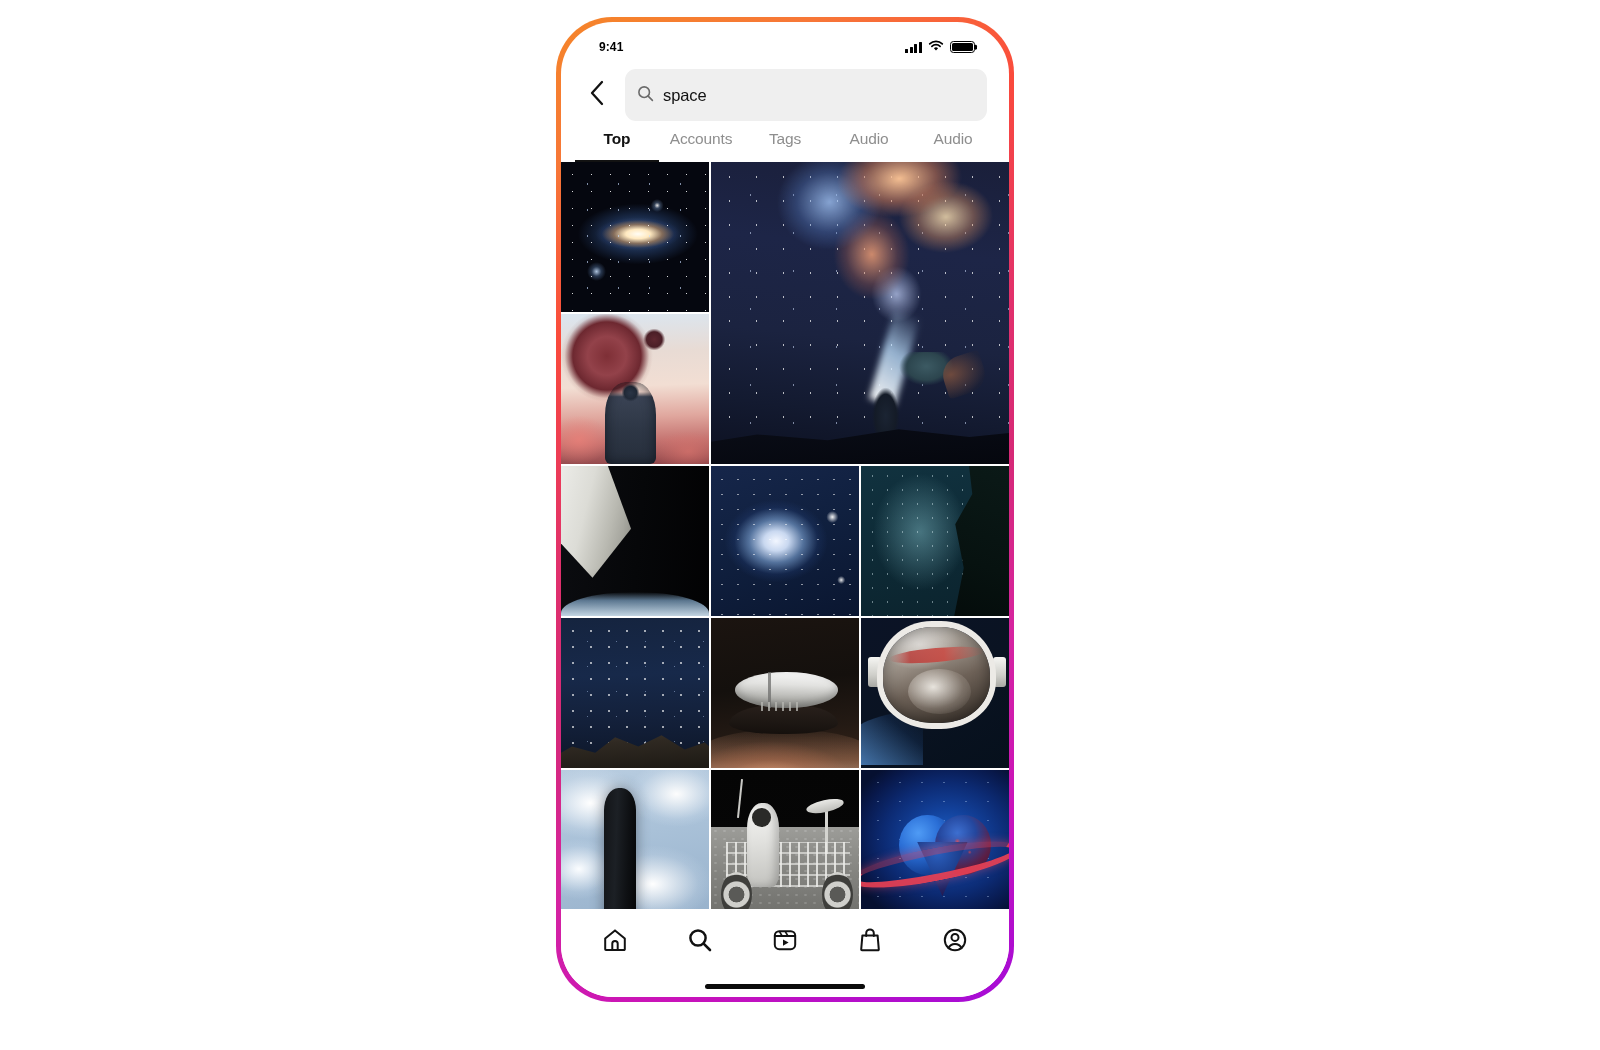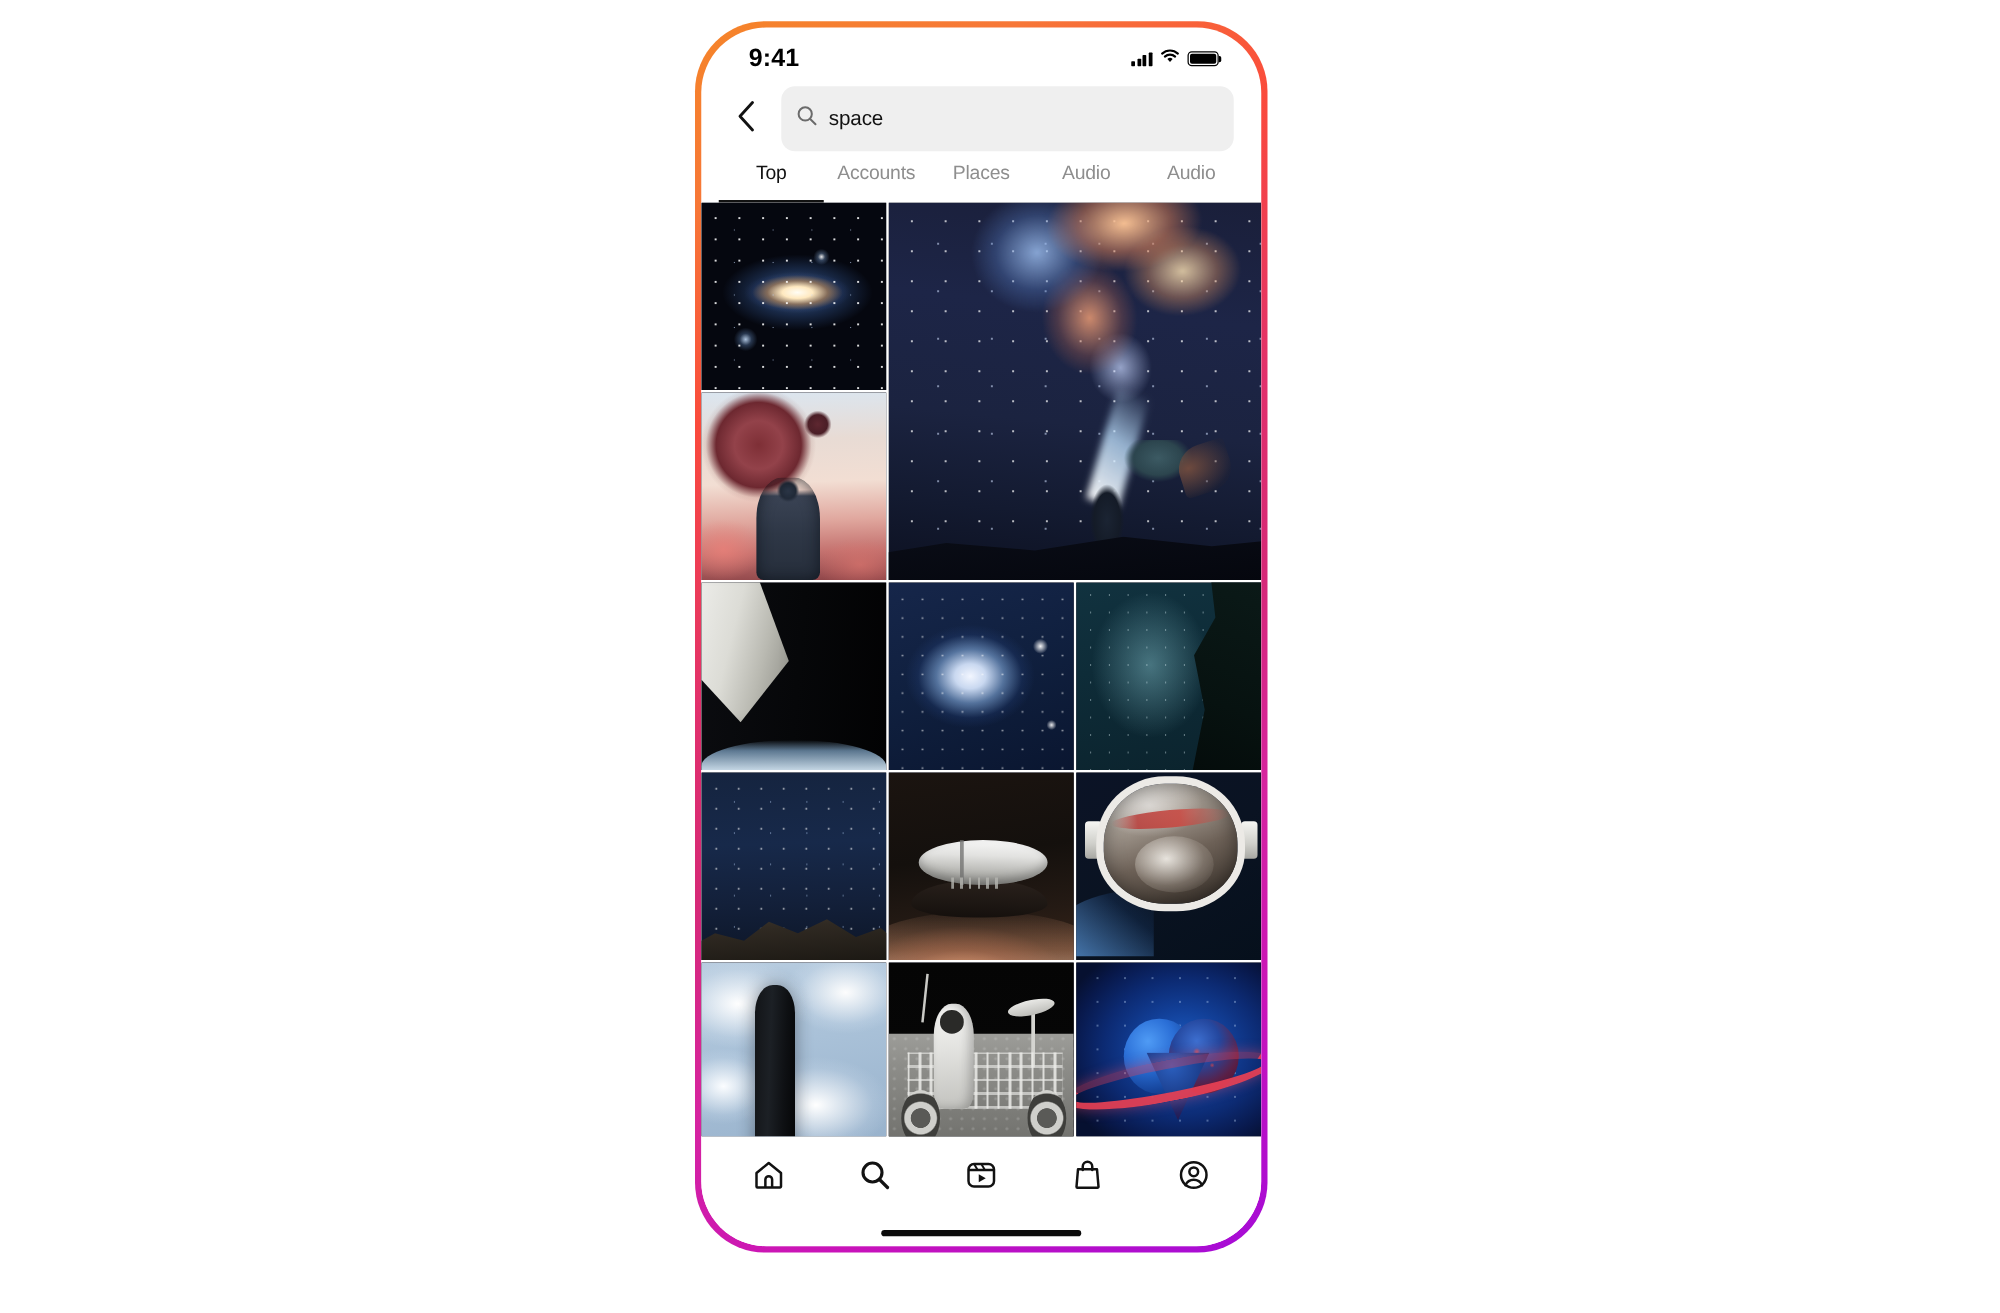--- a/index.html
+++ b/index.html
@@ -43,21 +43,21 @@
   
   .status-bar {
     height: 46px;
     flex: 0 0 46px;
     display: flex;
     align-items: center;
     justify-content: space-between;
     padding: 4px 34px 0 38px;
   }
   .status-time {
-    font-size: 20px;
+    font-size: 12px;
     font-weight: bold;
     color: #000;
     letter-spacing: 0.1px;
   }
   .status-icons {
     display: flex;
     align-items: center;
     gap: 6px;
   }
   .signal-bars { display: flex; align-items: flex-end; gap: 1.6px; height: 11px; }
@@ -136,21 +136,21 @@
     display: flex;
     align-items: center;
     justify-content: center;
     font-size: 15.5px;
     color: #8E8E8E;
     cursor: pointer;
     position: relative;
     letter-spacing: -0.15px;
     padding-bottom: 6px;
   }
-  .tab.active { color: #121212; font-weight: normal; text-align: center; }
+  .tab.active { color: #121212; font-weight: bold; text-align: center; }
   .tab.active::after {
     content: "";
     position: absolute;
     left: 0; right: 0; bottom: 0;
     height: 2.5px;
     background: #121212;
   }
 
   
   .grid-wrap {
@@ -653,21 +653,21 @@
               <path d="M11.8 11.8 L16.3 16.3" stroke="#6b6b6b" stroke-width="1.7" stroke-linecap="round"></path>
             </svg>
           </span>
           <span class="q-text">space</span>
         </div>
       </div>
 
       <div class="tabs">
         <div class="tab active">Top</div>
         <div class="tab">Accounts</div>
-        <div class="tab">Places</div>
+        <div class="tab">Tags</div>
         <div class="tab">Audio</div>
         <div class="tab">Audio</div>
       </div>
 
       <div class="grid-wrap">
         <div class="grid">
 
           <div class="cell">
             <div class="art a-galaxy"></div>
           </div>

